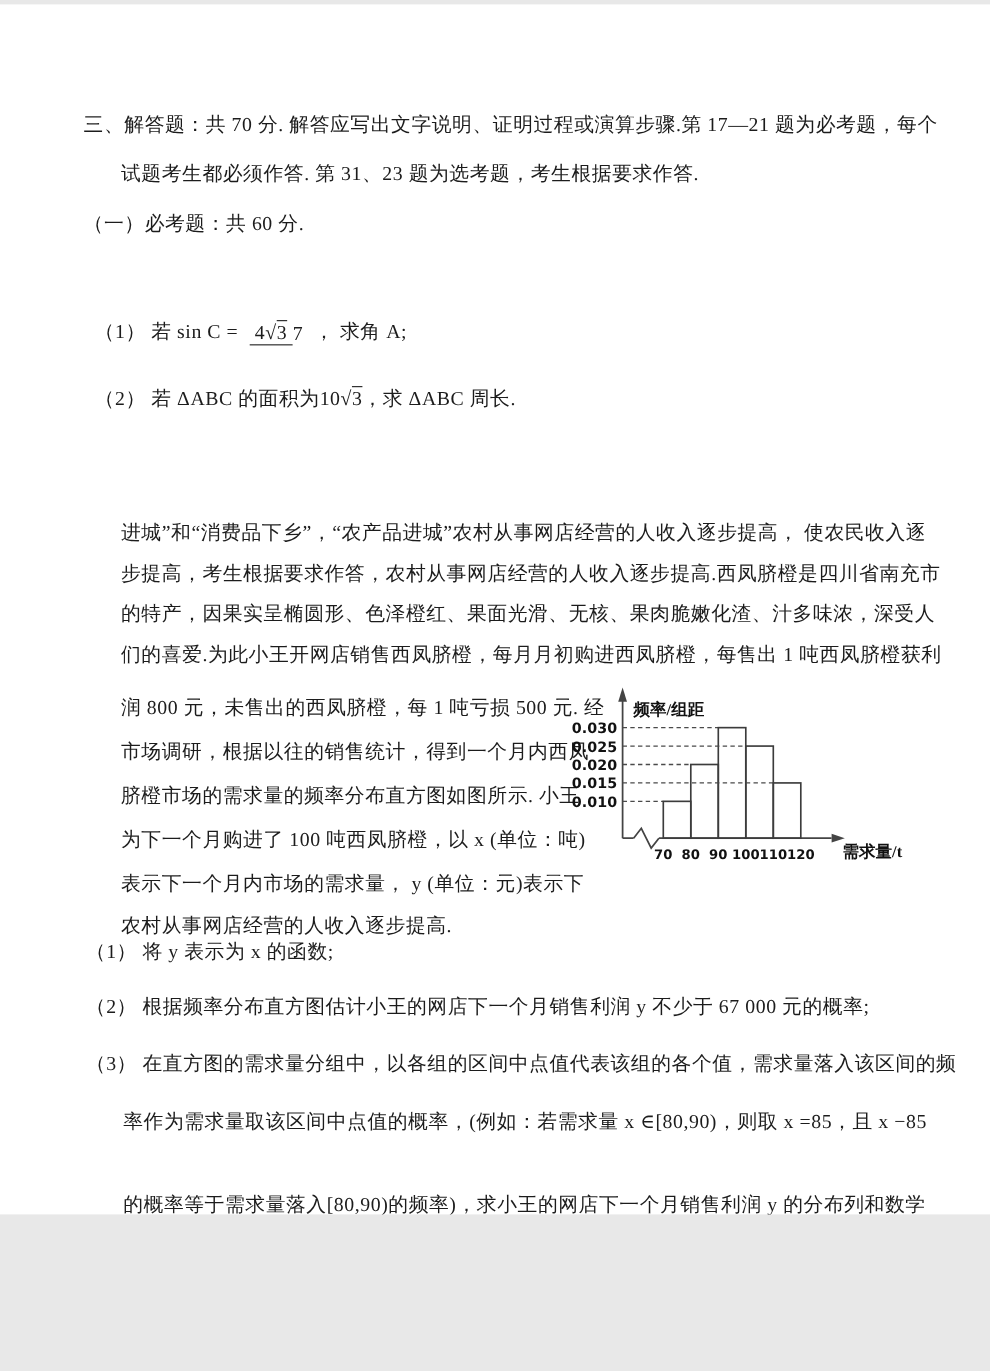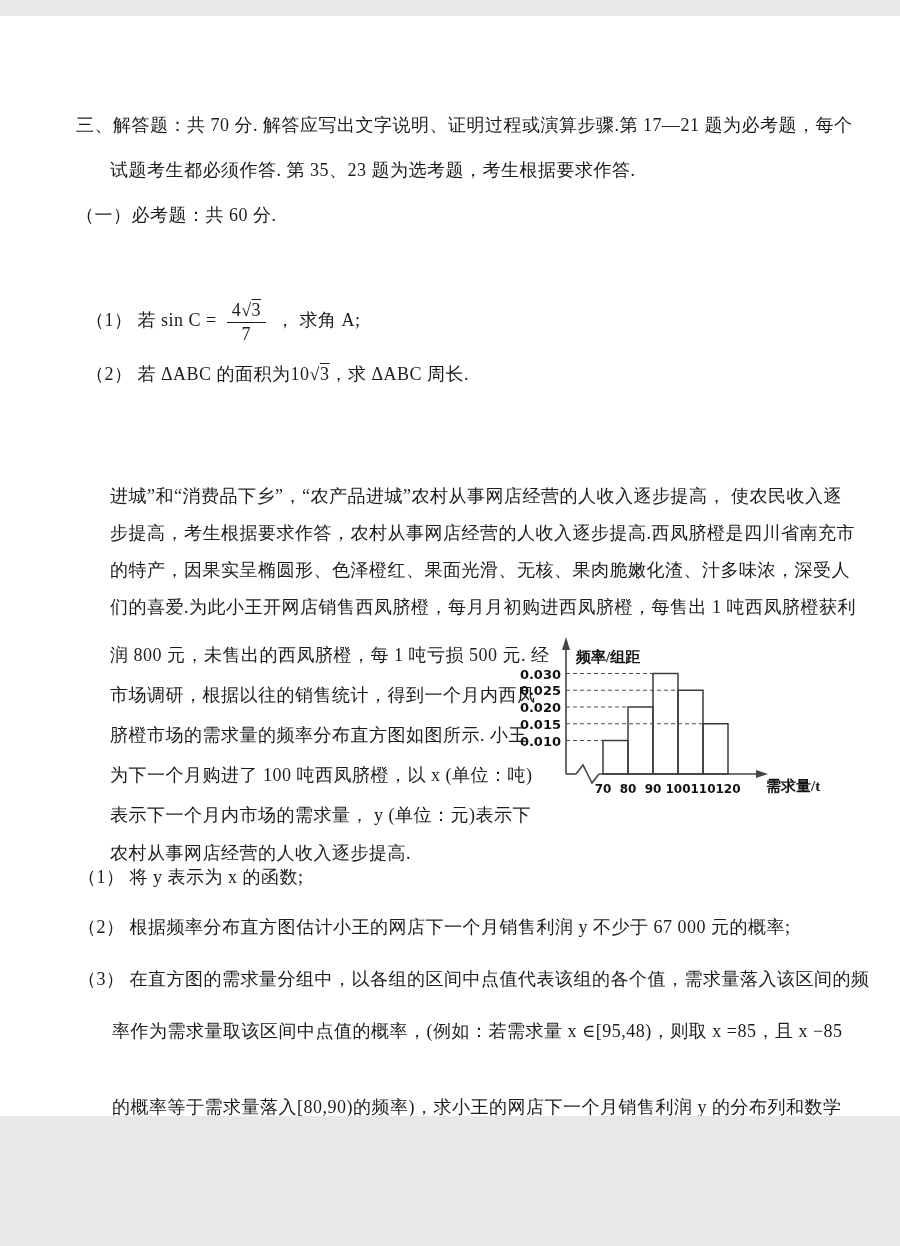--- a/index.html
+++ b/index.html
@@ -1,34 +1,34 @@
 <!DOCTYPE html>
 <html><head>
 <meta charset="utf-8">
 <style>
   html,body{margin:0;padding:0;background:#e8e8e8;}
   .page{
     position:relative;
     width:900px;height:1100px;
-    margin:16px auto;
+    margin:4px auto;
     background:#ffffff;
     font-family:"Liberation Serif","DejaVu Serif",serif;
     color:#1c1c1c;
     overflow:hidden;
   }
   .line{
     position:absolute;
     font-size:18px;
     line-height:26px;
     white-space:nowrap;
     letter-spacing:0.5px;
   }
   .frac{
     display:inline-flex;
-    flex-direction:column;
+    flex-direction:row;
     align-items:center;
     vertical-align:middle;
     margin:0 5px;
     line-height:1.15;
   }
   .frac .num{border-bottom:1.6px solid #1c1c1c;padding:0 5px 1px;}
   .frac .den{padding-top:1px;}
   .rad{text-decoration:overline;}
   .footer{
     position:absolute;left:0;right:0;top:1152px;
@@ -45,21 +45,21 @@
   .yt{font:bold 13px "DejaVu Sans",sans-serif;fill:#111;text-anchor:end;}
   .xt{font:bold 12px "DejaVu Sans",sans-serif;fill:#111;text-anchor:middle;}
   .lab{font:bold 15px "Liberation Serif",serif;fill:#111;}
 </style>
 </head>
 <body>
 
 <div class="page">
 
   <div class="line" style="top:96px;left:76px">三、解答题：共 70 分. 解答应写出文字说明、证明过程或演算步骤.第 17—21 题为必考题，每个</div>
-  <div class="line" style="top:141px;left:110px">试题考生都必须作答. 第 35、23 题为选考题，考生根据要求作答.</div>
+  <div class="line" style="top:141px;left:110px">试题考生都必须作答. 第 31、23 题为选考题，考生根据要求作答.</div>
   <div class="line" style="top:186px;left:76px">（一）必考题：共 60 分.</div>
 
 
   <div class="line" style="top:284px;left:86px">
     <span>（1） 若 sin C =</span>
     <span class="frac">
       <span class="num"><span>4√</span><span class="rad">3</span></span>
       <span class="den">7</span>
     </span>
     <span>，  求角 A;</span>
@@ -111,19 +111,19 @@
         <text x="185" y="161" class="xt">110</text>
         <text x="210" y="161" class="xt">120</text>
         <text x="58" y="30" class="lab">频率/组距</text>
         <text x="248" y="159" class="lab">需求量/t</text>
       </svg>
   </div>
 
   <div class="line" style="top:848px;left:78px">（1） 将 y 表示为 x 的函数;</div>
   <div class="line" style="top:898px;left:78px">（2） 根据频率分布直方图估计小王的网店下一个月销售利润 y 不少于 67 000 元的概率;</div>
   <div class="line" style="top:950px;left:78px">（3） 在直方图的需求量分组中，以各组的区间中点值代表该组的各个值，需求量落入该区间的频</div>
-  <div class="line" style="top:1002px;left:112px">率作为需求量取该区间中点值的概率，(例如：若需求量 x ∈[95,48)，则取 x =85，且 x −85</div>
+  <div class="line" style="top:1002px;left:112px">率作为需求量取该区间中点值的概率，(例如：若需求量 x ∈[80,90)，则取 x =85，且 x −85</div>
   <div class="line" style="top:1078px;left:112px">的概率等于需求量落入[80,90)的频率)，求小王的网店下一个月销售利润 y 的分布列和数学</div>
   <div class="line" style="top:1106px;left:112px">期望.</div>
 
   <div class="footer">• 4 •</div>
 
 </div>
 
 </body></html>

